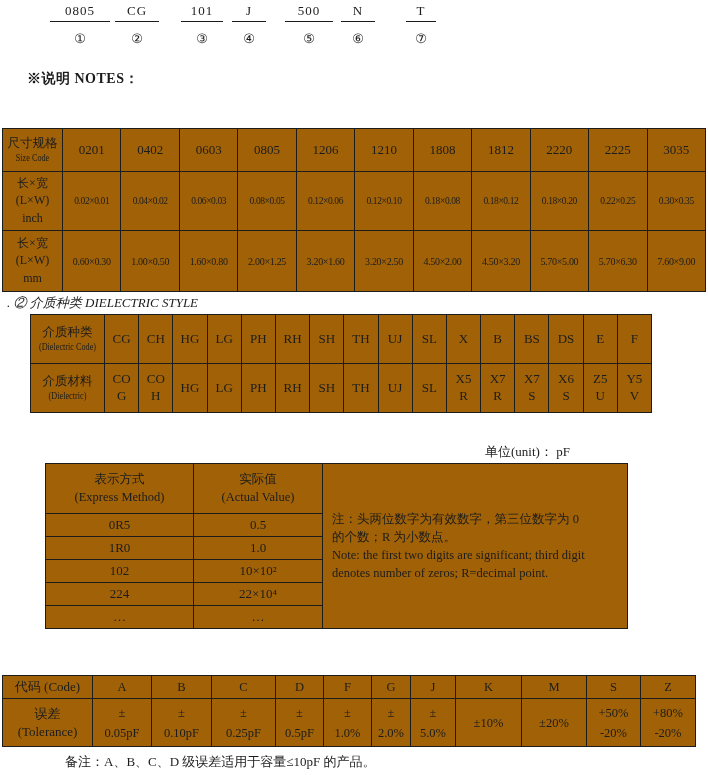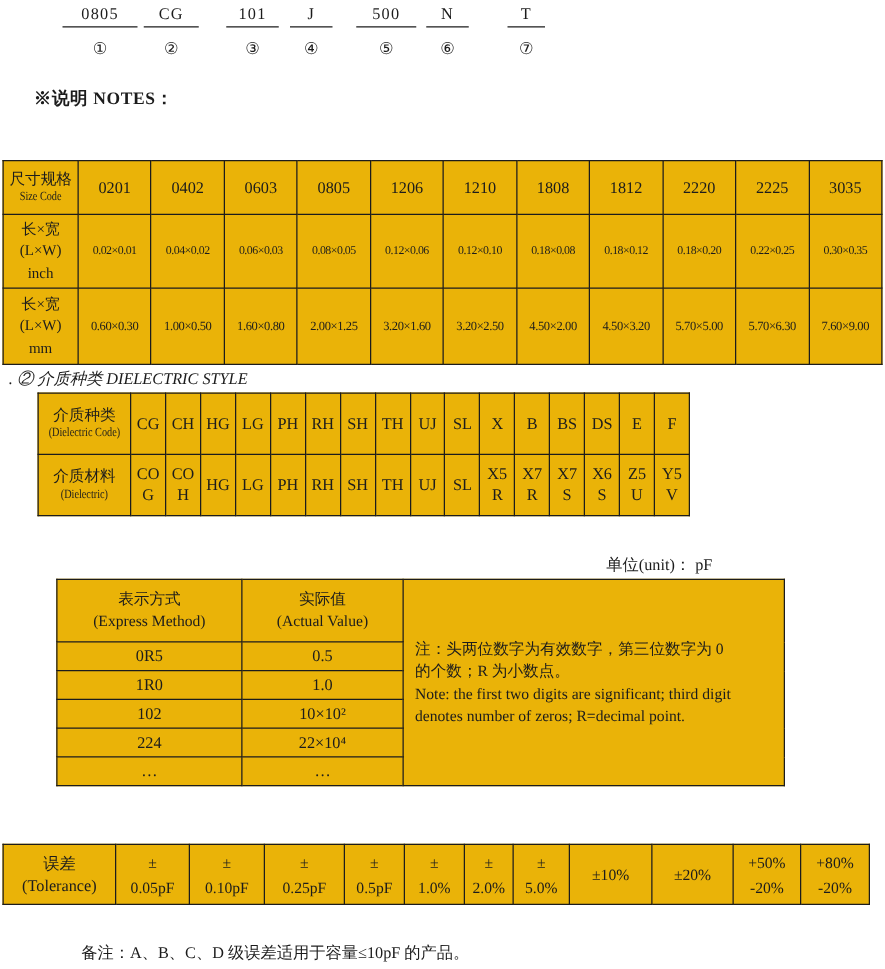--- a/index.html
+++ b/index.html
@@ -14,39 +14,39 @@
   
   .seg{position:absolute;top:3px;text-align:center;}
   .seg .code{font-size:13px;letter-spacing:1px;border-bottom:1px solid #1c1c1c;padding-bottom:2px;}
   .seg .num{margin-top:9px;font-size:13px;}
 
   
   .h-bold{font-size:14px;font-weight:bold;letter-spacing:0.5px;}
   .h-reg{font-size:13px;white-space:pre;}
 
   
-  table{border-collapse:collapse;table-layout:fixed;background:#eab308;}
+  table{border-collapse:collapse;table-layout:fixed;background:#a16207;}
   th,td{border:1px solid #1c1c1c;text-align:center;vertical-align:middle;
         font-weight:normal;padding:0 1px;overflow:hidden;}
   .pre{white-space:pre-line;margin-top:47px;}
 
   
   .t-dim{width:704px;}
   .t-dim .r1{height:43px;}
   .t-dim .r2{height:59px;}
   .t-dim .r3{height:61px;}
   .t-dim td{font-size:13px;margin-top:26px;}
   .hdr-zh{font-size:12.5px;line-height:1.25;}
   .hdr-en{font-size:10px;transform:scaleX(0.82);transform-origin:center;white-space:nowrap;line-height:1.2;}
   .dim-label{font-size:12px;line-height:1.45;}
   .t-dim .inch td.v{font-size:9.5px;letter-spacing:-0.4px;}
   .t-dim .mm td.v{font-size:10px;letter-spacing:-0.3px;}
 
   
-  .t-die{width:522px;}
+  .t-die{width:622px;}
   .t-die tr{height:49px;}
   .t-die td{font-size:13px;line-height:1.35;}
   .t-die td.wrap{white-space:pre-line;line-height:1.3;}
 
   
   .t-cap{width:582px;}
   .t-cap .rh{height:50px;}
   .t-cap .rd{height:23px;}
   .t-cap th{font-size:12.5px;line-height:1.4;}
   .t-cap td{font-size:13px;}
@@ -299,20 +299,34 @@
       <col style="width:48px">
         <col style="width:48px">
         <col style="width:39px">
         <col style="width:45px">
       <col style="width:66px">
         <col style="width:65px">
         <col style="width:54px">
         <col style="width:55px">
     </colgroup>
     <tbody>
+        <tr class="r1">
+      <th>代码 (Code)</th>
+      <td>A</td>
+      <td>B</td>
+      <td>C</td>
+      <td>D</td>
+      <td>F</td>
+      <td>G</td>
+      <td>J</td>
+      <td>K</td>
+      <td>M</td>
+      <td>S</td>
+      <td>Z</td>
+    </tr>
     <tr class="r2">
       <th class="pre">误差
 (Tolerance)</th>
       <td>±
 0.05pF</td>
       <td>±
 0.10pF</td>
       <td>±
 0.25pF</td>
       <td>±

